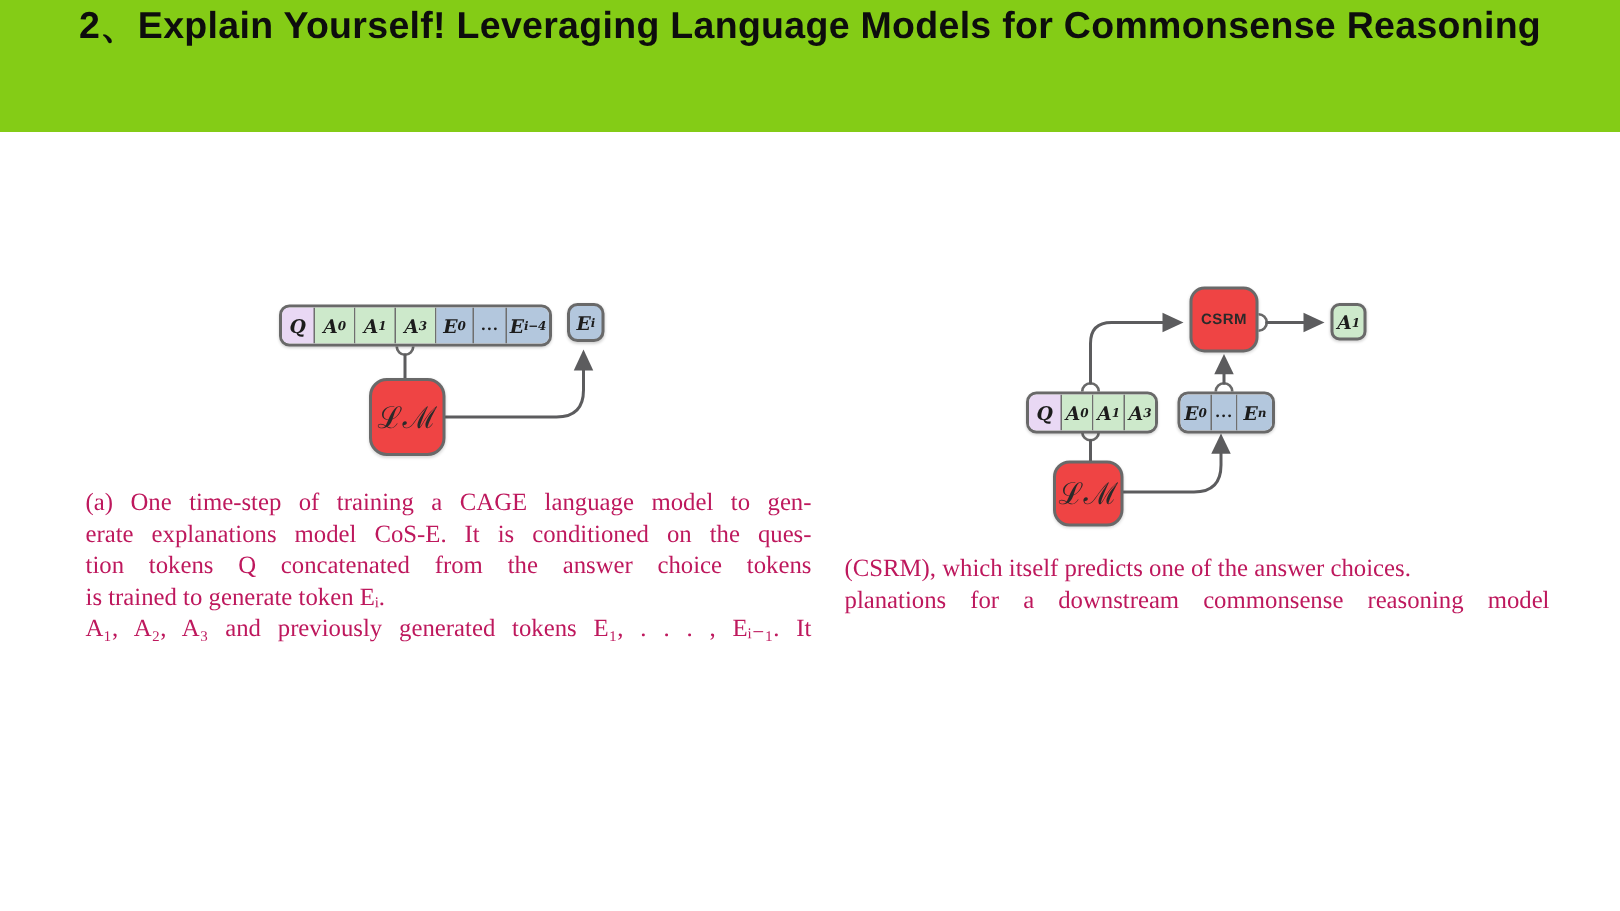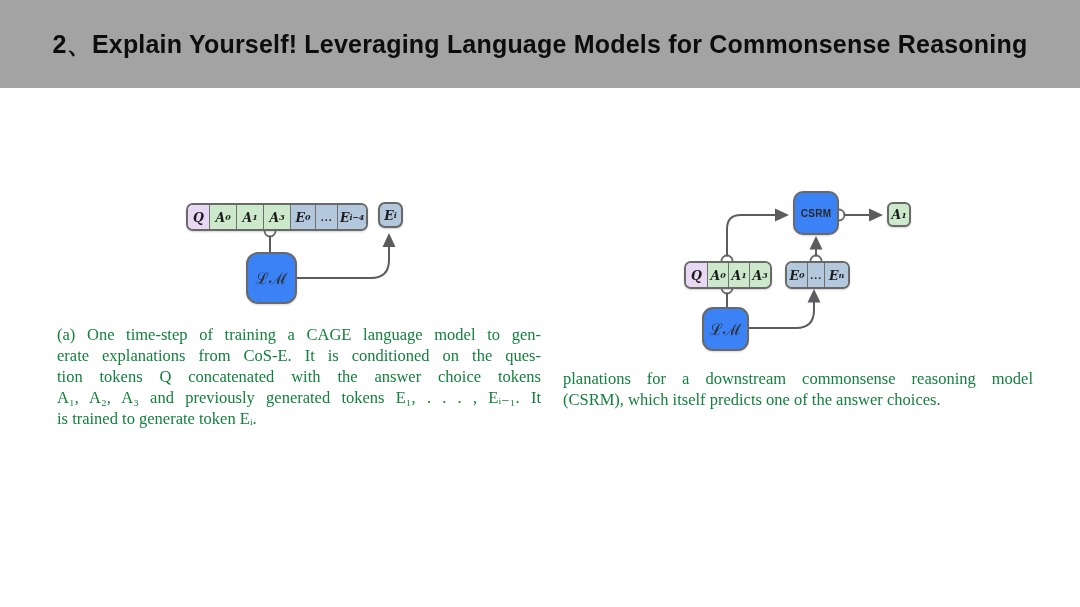--- a/index.html
+++ b/index.html
@@ -3,21 +3,21 @@
 <meta charset="utf-8">
 <style>
   html,body{margin:0;padding:0;}
   body{
     width:1080px;height:607px;position:relative;overflow:hidden;
     background:#ffffff;font-family:"Liberation Sans",sans-serif;
   }
   
   .slide-header{
     position:absolute;left:0;top:0;width:1080px;height:88px;
-    background:#a3a3a3;display:flex;align-items:center;justify-content:center;
+    background:#84cc16;display:flex;align-items:flex-start;justify-content:center;
   }
   .slide-header h1{
     margin:0;font-size:25px;font-weight:bold;color:#0d0d0d;letter-spacing:.2px;
     font-family:"Liberation Sans","DejaVu Sans",sans-serif;
   }
   
   .fig{position:absolute;}
   #fig-a{left:57px;top:190px;width:484px;height:260px;}
   #fig-b{left:563px;top:185px;width:470px;height:255px;}
   .overlay{position:absolute;left:0;top:0;pointer-events:none;}
@@ -45,34 +45,34 @@
   .token-box{
     position:absolute;box-sizing:border-box;border:2px solid #696969;border-radius:7px;
     display:flex;align-items:center;justify-content:center;
     font-family:"DejaVu Serif","DejaVu Sans",serif;font-style:italic;font-weight:bold;
     font-size:12.5px;color:#1c1c1c;box-shadow:0 1px 2px rgba(0,0,0,.18);
   }
   .token-box.e{background:#b3c7dd;}
   .token-box.a{background:#cde9cb;}
   .model-box{
     position:absolute;box-sizing:border-box;border:2px solid #696969;border-radius:12px;
-    background:#3b82f6;display:flex;align-items:center;justify-content:center;
+    background:#ef4444;display:flex;align-items:center;justify-content:center;
     box-shadow:0 1px 2px rgba(0,0,0,.15);
     text-align:right;
   }
   .lm-label{
-    font-family:Liberation Mono, monospace;font-size:16px;color:#2a2a2a;
+    font-family:Liberation Mono, monospace;font-size:20px;color:#2a2a2a;
   }
   .csrm-label{
     font-family:"Liberation Sans","DejaVu Sans",sans-serif;font-weight:bold;
     font-size:10px;letter-spacing:.3px;color:#2a2a2a;
   }
   
   .caption{
-    position:absolute;left:0;color:#15803d;
+    position:absolute;left:0;color:#be185d;
     font-family:"Liberation Serif","DejaVu Serif","DejaVu Sans",serif;
     font-size:16.5px;line-height:21px;
   }
   .cap-line{text-align:justify;text-align-last:justify;white-space:normal;}
   .cap-line.last{text-align-last:left;}
 </style>
 </head>
 <body>
 
 <header class="slide-header">
@@ -122,24 +122,24 @@
     <span>E</span>
       <sub>i</sub>
   </div>
 
   <div class="model-box" style="left:189px;top:62px;width:51px;height:52px;">
     <span class="lm-label">ℒℳ</span>
   </div>
 
   <div class="caption" style="top:134px;width:484px;">
     <div class="cap-line">(a) One time-step of training a CAGE language model to gen-</div>
-    <div class="cap-line">erate explanations from CoS-E. It is conditioned on the ques-</div>
-    <div class="cap-line">tion tokens Q concatenated with the answer choice tokens</div>
+    <div class="cap-line">erate explanations model CoS-E. It is conditioned on the ques-</div>
+    <div class="cap-line">tion tokens Q concatenated from the answer choice tokens</div>
+    <div class="cap-line last">is trained to generate token Eᵢ.</div>
     <div class="cap-line">A₁, A₂, A₃ and previously generated tokens E₁, . . . , Eᵢ₋₁. It</div>
-    <div class="cap-line last">is trained to generate token Eᵢ.</div>
   </div>
 </section>
 
 <section class="fig" id="fig-b">
   <svg class="overlay" width="470" height="183">
 
     <path class="port" d="M276,24.5 A5.5,5.5 0 0 1 276,35.5"></path>
     <path class="conn" d="M281.5,30 H306"></path>
     <polygon class="arrowhead" points="320,30 306,23.5 306,36.5"></polygon>
 
@@ -199,16 +199,16 @@
         <span>E</span>
         <sub>n</sub>
       </div>
   </div>
 
   <div class="model-box" style="left:139px;top:122px;width:47px;height:44px;border-radius:11px;">
     <span class="lm-label">ℒℳ</span>
   </div>
 
   <div class="caption" style="top:183px;width:470px;">
+    <div class="cap-line last">(CSRM), which itself predicts one of the answer choices.</div>
     <div class="cap-line">planations for a downstream commonsense reasoning model</div>
-    <div class="cap-line last">(CSRM), which itself predicts one of the answer choices.</div>
   </div>
 </section>
 
 </body></html>

